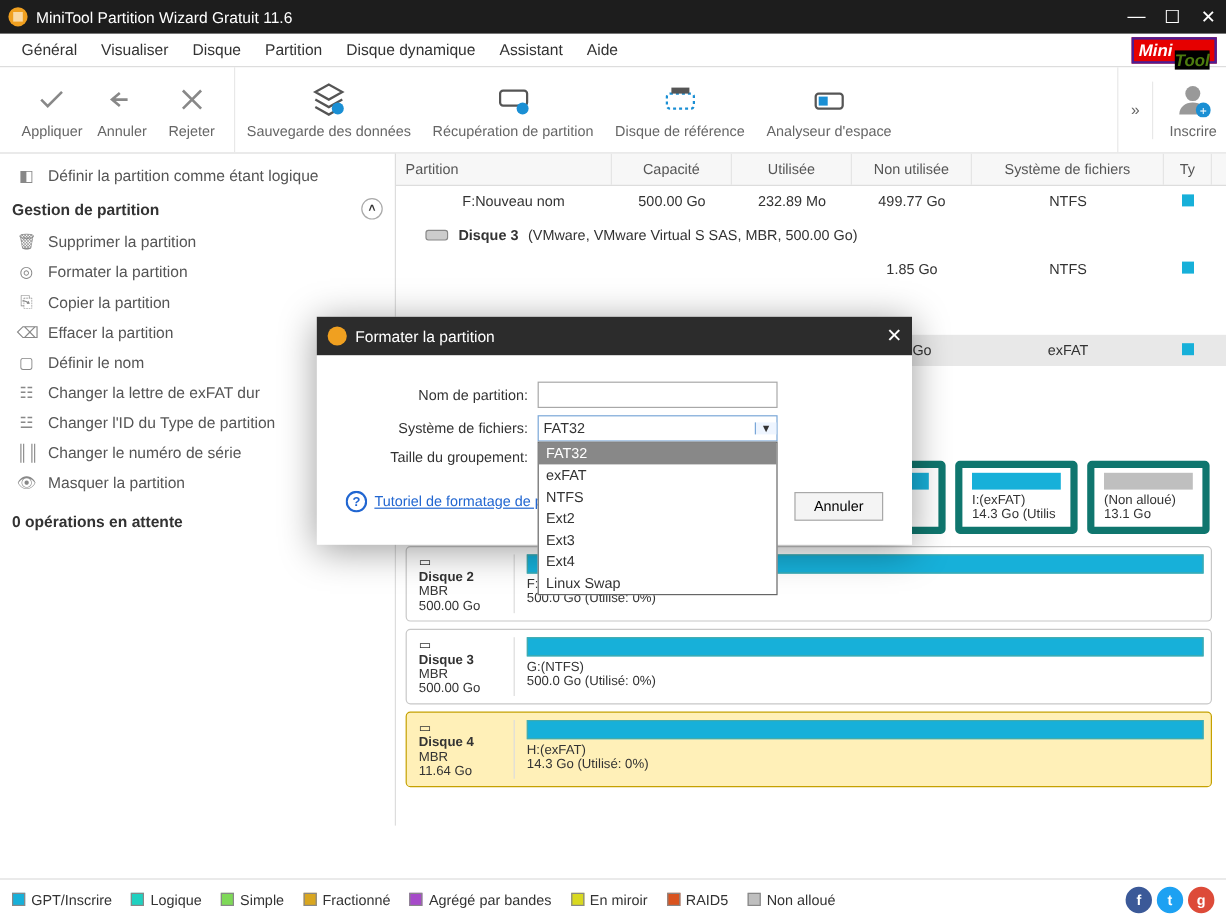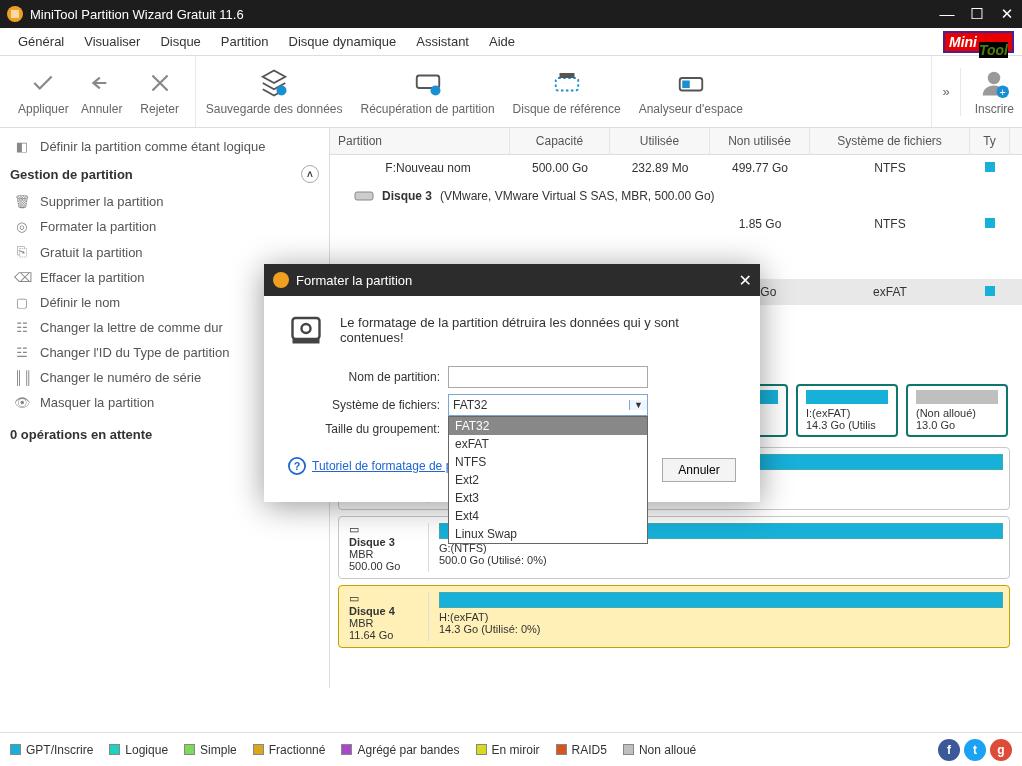--- a/index.html
+++ b/index.html
@@ -51,21 +51,21 @@
 .disk-block { border:1px solid #c8c8c8; border-radius:4px; margin:6px 4px; display:flex; padding:6px; gap:10px;}
 .disk-block .dlabel { width:84px; font-size:11px; border-right:1px solid #ddd; padding-left:4px;}
 .disk-block .dlabel .dn{font-weight:bold;}
 .disk-block .dbar-wrap { flex:1; }
 .disk-block .dbar { height:16px; position:relative; border:1px solid #4aa; background:#17b0d9; margin-bottom:3px;}
 .disk-block.sel { background:#fff0b8; border-color:#c5a100;}
 .disk-block.sel .dbar{ background:#17b0d9;}
 .disk-block .dtxt { font-size:11px;}
 
 .card-row { display:flex; gap:8px; padding:4px 0;}
-.card { border:2px solid #0f766e; border-radius:4px; padding:4px 8px; width:102px; font-size:11px;}
+.card { border:6px solid #0f766e; border-radius:4px; padding:4px 8px; width:102px; font-size:11px;}
 .card .cbar{height:14px; background:#17b0d9; margin-bottom:3px; position:relative;}
 .card.gray .cbar{background:#bfbfbf;}
 
 
 .legend { position:absolute; bottom:0; left:0; right:0; height:34px; border-top:1px solid #ddd; display:flex; align-items:center; padding:0 10px; gap:16px; background:#fff;}
 .legend .lg { display:flex; align-items:center; gap:5px; font-size:12px;}
 .legend .lg .sq{width:11px;height:11px;border:1px solid #888;}
 .legend .social { margin-left:auto; display:flex; gap:4px;}
 .legend .social span{width:22px;height:22px;border-radius:50%;color:#fff;display:flex;align-items:center;justify-content:center;font-size:12px;font-weight:bold;}
 
@@ -217,33 +217,33 @@
     <div class="side-item">
         <span class="si-icon">🗑</span>
         <span>Supprimer la partition</span>
       </div>
     <div class="side-item">
         <span class="si-icon">◎</span>
         <span>Formater la partition</span>
       </div>
     <div class="side-item">
         <span class="si-icon">⎘</span>
-        <span>Gratuit la partition</span>
+        <span>Copier la partition</span>
       </div>
     <div class="side-item">
         <span class="si-icon">⌫</span>
         <span>Effacer la partition</span>
       </div>
     <div class="side-item">
         <span class="si-icon">▢</span>
         <span>Définir le nom</span>
       </div>
     <div class="side-item">
         <span class="si-icon">☷</span>
-        <span>Changer la lettre de comme dur</span>
+        <span>Changer la lettre de exFAT dur</span>
       </div>
     <div class="side-item">
         <span class="si-icon">☳</span>
         <span>Changer l'ID du Type de partition</span>
       </div>
     <div class="side-item">
         <span class="si-icon">║║</span>
         <span>Changer le numéro de série</span>
       </div>
     <div class="side-item">
@@ -305,21 +305,21 @@
             <div>0%)</div>
           </div>
         <div class="card">
             <div class="cbar"></div>
             <div>I:(exFAT)</div>
             <div>14.3 Go (Utilis</div>
           </div>
         <div class="card gray">
             <div class="cbar"></div>
             <div>(Non alloué)</div>
-            <div>13.0 Go</div>
+            <div>13.1 Go</div>
           </div>
       </div>
 
       <div class="disk-block">
         <div class="dlabel"><span>▭</span><div class="dn">Disque 2</div><div>MBR</div><div>500.00 Go</div></div>
         <div class="dbar-wrap">
             <div class="dbar"></div>
             <div class="dtxt"><span>F:Nouveau</span></div>
             <div class="dtxt">500.0 Go (Utilisé: 0%)</div>
           </div>
@@ -388,30 +388,20 @@
   <div class="mtitle">
     <span class="micon">
         <svg viewBox="0 0 18 18">
           <circle cx="9" cy="9" r="8" fill="#f0a020"></circle>
         </svg>
       </span>
     <span>Formater la partition</span>
     <span class="close">✕</span>
   </div>
   <div class="mbody">
-    <div class="warn">
-      <span>
-          <svg width="36" height="36" viewBox="0 0 24 24">
-            <rect x="3" y="4" width="18" height="14" rx="2" fill="none" stroke="#444" stroke-width="1.6"></rect>
-            <circle cx="12" cy="11" r="3" fill="none" stroke="#444" stroke-width="1.6"></circle>
-            <rect x="3" y="18" width="18" height="3" fill="#444"></rect>
-          </svg>
-        </span>
-      <span>Le formatage de la partition détruira les données qui y sont contenues!</span>
-    </div>
     <div class="frow">
         <label>Nom de partition:</label>
         <input type="text" style="">
       </div>
     <div class="frow">
       <label>Système de fichiers:</label>
       <div class="combo">
         <span class="cval">FAT32</span>
         <span class="carrow">▼</span>
         <div class="dropdown" style="left:-1px;top:21px;">

